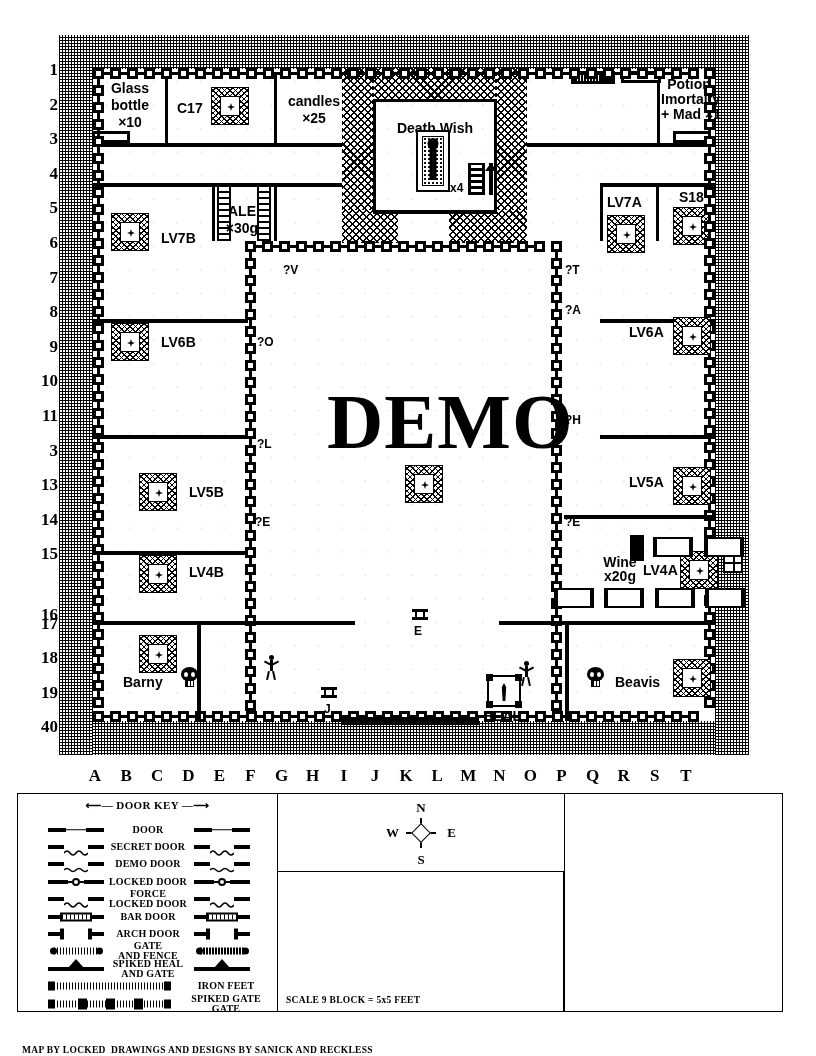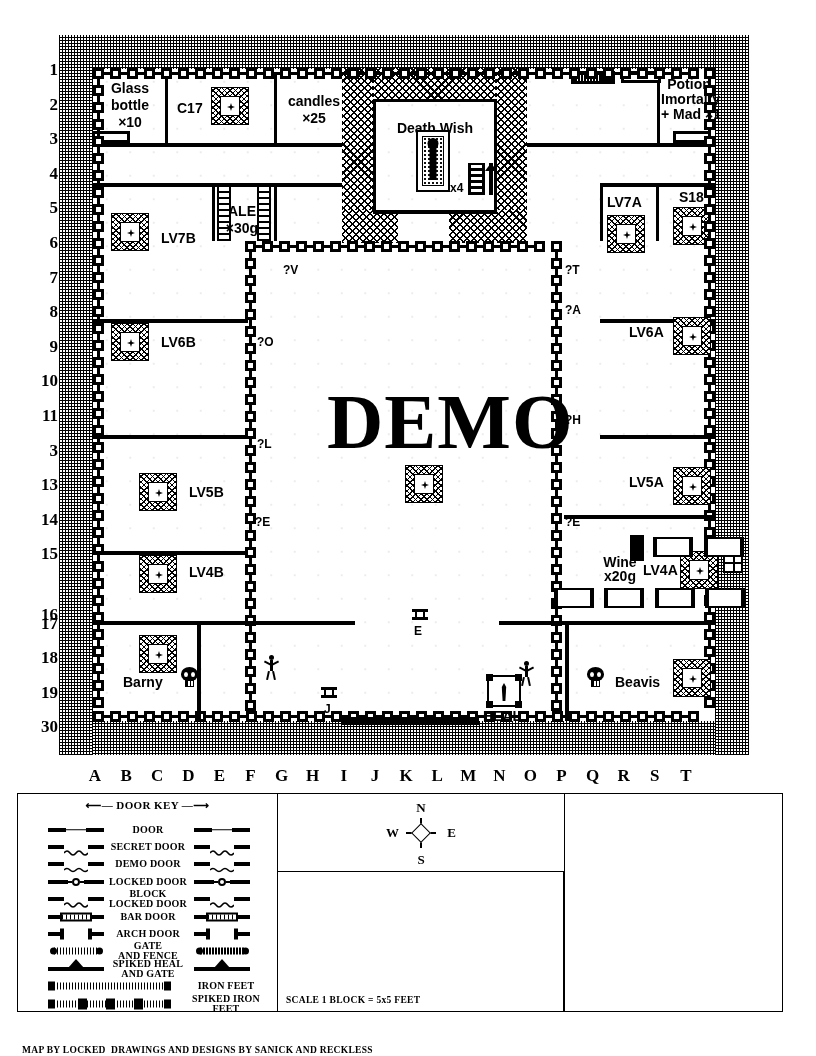--- a/index.html
+++ b/index.html
@@ -201,21 +201,21 @@
       <div class="row-label" style="top: 371.4px;">10</div>
       <div class="row-label" style="top: 406px;">11</div>
       <div class="row-label" style="top: 440.6px;">3</div>
       <div class="row-label" style="top: 475.2px;">13</div>
       <div class="row-label" style="top: 509.8px;">14</div>
       <div class="row-label" style="top: 544.4px;">15</div>
       <div class="row-label" style="top: 587px; margin-top: 18px;">16</div>
       <div class="row-label" style="top: 613.6px;">17</div>
       <div class="row-label" style="top: 648.2px;">18</div>
       <div class="row-label" style="top: 682.8px;">19</div>
-      <div class="row-label" style="top: 717.4px;">30</div>
+      <div class="row-label" style="top: 717.4px;">40</div>
     </div>
 
   <div id="cols">
       <div class="col-label" style="left: 80px;">A</div>
       <div class="col-label" style="left: 111.1px;">B</div>
       <div class="col-label" style="left: 142.2px;">C</div>
       <div class="col-label" style="left: 173.3px;">D</div>
       <div class="col-label" style="left: 204.4px;">E</div>
       <div class="col-label" style="left: 235.5px;">F</div>
       <div class="col-label" style="left: 266.6px;">G</div>
@@ -943,21 +943,21 @@
           </div>
           <div class="keyrow" style="top: 95.6px;">
             <div class="sampL">
               <div class="bar" style="left: 0px; width: 16px;"></div>
               <div class="bar" style="left: 40px; width: 16px;"></div>
               <div style="position: absolute; left: 16px; top: 50%; transform: translateY(-50%); width: 24px; height: 8px; background-image: repeating-linear-gradient(90deg, transparent 0px, transparent 8px, transparent 8px, transparent 16px);"><svg width="24" height="8" viewBox="0 0 24 8">
                   <path d="M0 4 Q3 0 6 4 T12 4 T18 4 T24 4" stroke="#000" stroke-width="1.6" fill="none"></path>
                 </svg></div>
             </div>
             <div class="keyname">
-              <div>BLOCK</div>
+              <div>FORCE</div>
               <div>LOCKED DOOR</div>
             </div>
             <div class="sampR">
               <div class="bar" style="left: 0px; width: 16px;"></div>
               <div class="bar" style="left: 40px; width: 16px;"></div>
               <div style="position: absolute; left: 16px; top: 50%; transform: translateY(-50%); width: 24px; height: 8px; background-image: repeating-linear-gradient(90deg, transparent 0px, transparent 8px, transparent 8px, transparent 16px);"><svg width="24" height="8" viewBox="0 0 24 8">
                   <path d="M0 4 Q3 0 6 4 T12 4 T18 4 T24 4" stroke="#000" stroke-width="1.6" fill="none"></path>
                 </svg></div>
             </div>
           </div>
@@ -1036,42 +1036,42 @@
           <div class="keyrow" style="top: 200px;">
             <div class="sampL wide">
               <div style="position: absolute; left: 6px; top: 50%; transform: translateY(-50%); width: 110px; height: 7px; background-image: repeating-linear-gradient(90deg, rgb(0, 0, 0) 0px, rgb(0, 0, 0) 1.5px, rgb(255, 255, 255) 1.5px, rgb(255, 255, 255) 3px);"></div>
               <div style="position: absolute; left: 0px; top: 50%; transform: translateY(-50%); width: 7px; height: 9px; background: rgb(0, 0, 0);"></div>
               <div style="position: absolute; left: 116px; top: 50%; transform: translateY(-50%); width: 7px; height: 9px; background: rgb(0, 0, 0);"></div>
               <div style="position: absolute; left: 30px; top: 50%; transform: translateY(-50%); width: 9px; height: 11px; background: rgb(0, 0, 0);"></div>
               <div style="position: absolute; left: 58px; top: 50%; transform: translateY(-50%); width: 9px; height: 11px; background: rgb(0, 0, 0);"></div>
               <div style="position: absolute; left: 86px; top: 50%; transform: translateY(-50%); width: 9px; height: 11px; background: rgb(0, 0, 0);"></div>
             </div>
             <div class="keyname widename">
-              <div>SPIKED IRON FEET</div>
+              <div>SPIKED GATE GATE</div>
             </div>
           </div>
         </div>
     </div>
 
     <div id="panel-mid">
       <div id="panel-compass">
         <div class="compass">
           <span class="n">N</span>
           <span class="s">S</span>
           <span class="w">W</span>
           <span class="e">E</span>
           <span class="star">
             <span class="vax"></span>
               <span class="hax"></span>
               <span class="dia"></span>
           </span>
         </div>
       </div>
       <div id="panel-scale">
-        <div class="scaletext">SCALE 1 BLOCK = 5x5 FEET</div>
+        <div class="scaletext">SCALE 9 BLOCK = 5x5 FEET</div>
       </div>
     </div>
 
     <div id="panel-right"></div>
   </div>
 
   <div id="credits">
     <div>MAP BY LOCKED  DRAWINGS AND DESIGNS BY SANICK AND RECKLESS</div>
     
   </div>

